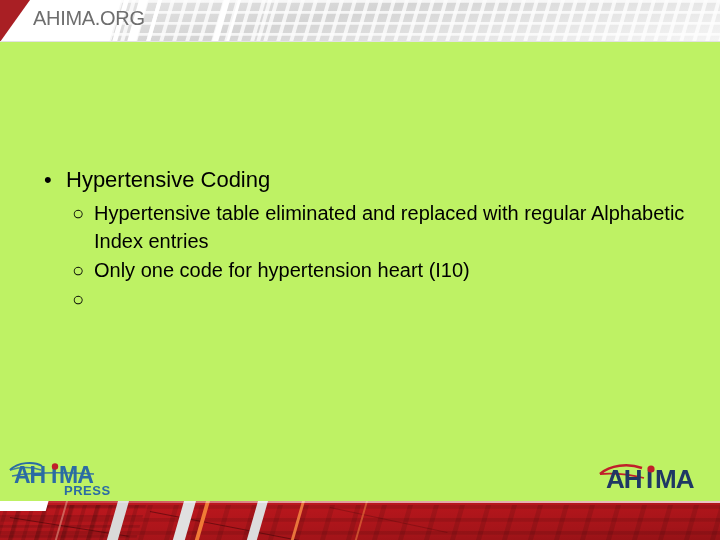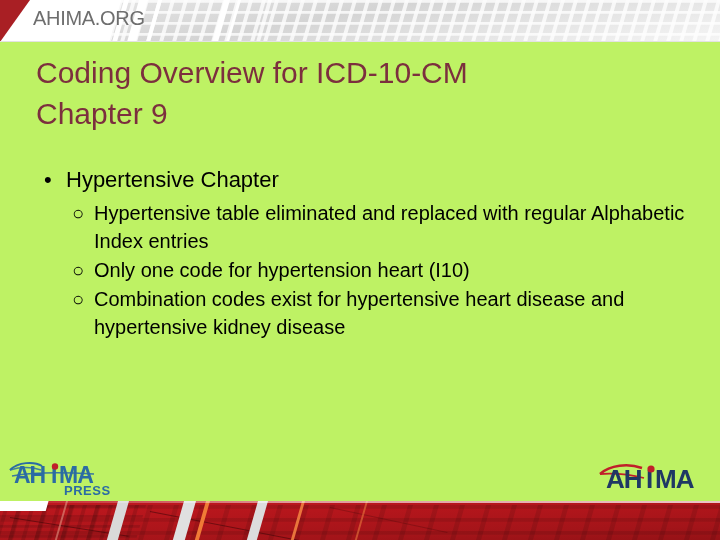--- a/index.html
+++ b/index.html
@@ -268,43 +268,38 @@
     <div class="top-stripe ts3"></div>
     <div class="top-stripe ts4"></div>
     <div class="top-stripe ts5"></div>
     <div class="top-stripe ts6"></div>
     <div class="top-band-white-left"></div>
     <div class="corner-triangle"></div>
     <div class="top-logo-text">AHIMA.ORG</div>
   </div>
   <div class="banner-underline"></div>
 
-  <div class="slide-title">
-    <div>Coding Overview for ICD-10-CM</div>
-    <div>Chapter 9</div>
-  </div>
 
   <div class="body-content">
     <ul class="lvl1">
       <li class="l1">
         <span class="b1-marker">•</span>
-        <span>Hypertensive Chapter</span>
+        <span>Hypertensive Coding</span>
 
         <ul class="lvl2">
           <li class="l2">
             <span class="b2-marker">○</span>
             <span>Hypertensive table eliminated and replaced with regular Alphabetic Index entries</span>
           </li>
           <li class="l2">
             <span class="b2-marker">○</span>
             <span>Only one code for hypertension heart (I10)</span>
           </li>
           <li class="l2">
             <span class="b2-marker">○</span>
-            <span>Combination codes exist for hypertensive heart disease and hypertensive kidney disease</span>
           </li>
         </ul>
       </li>
     </ul>
   </div>
 
   <div class="footer-logo-left">
     <svg width="115" height="40" viewBox="0 0 115 40" xmlns="http://www.w3.org/2000/svg">
 
       <path d="M2 12 C 10 4, 26 3, 34 8" stroke="#2b6ca3" stroke-width="2" fill="none"></path>

